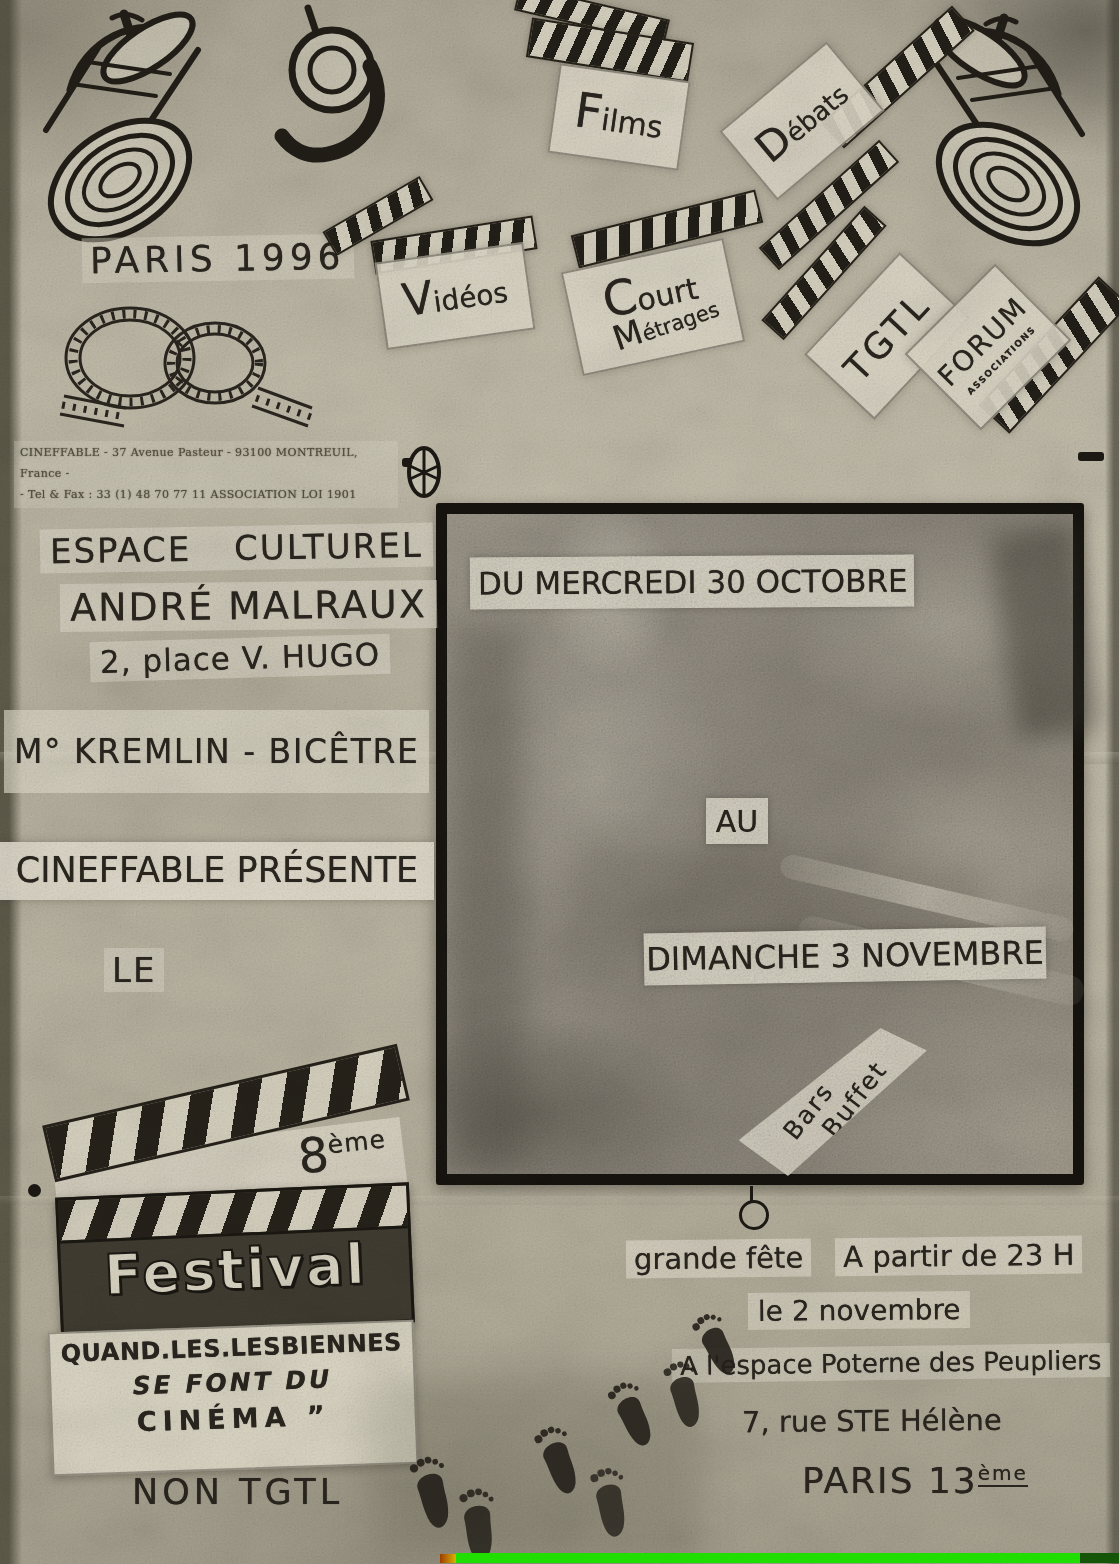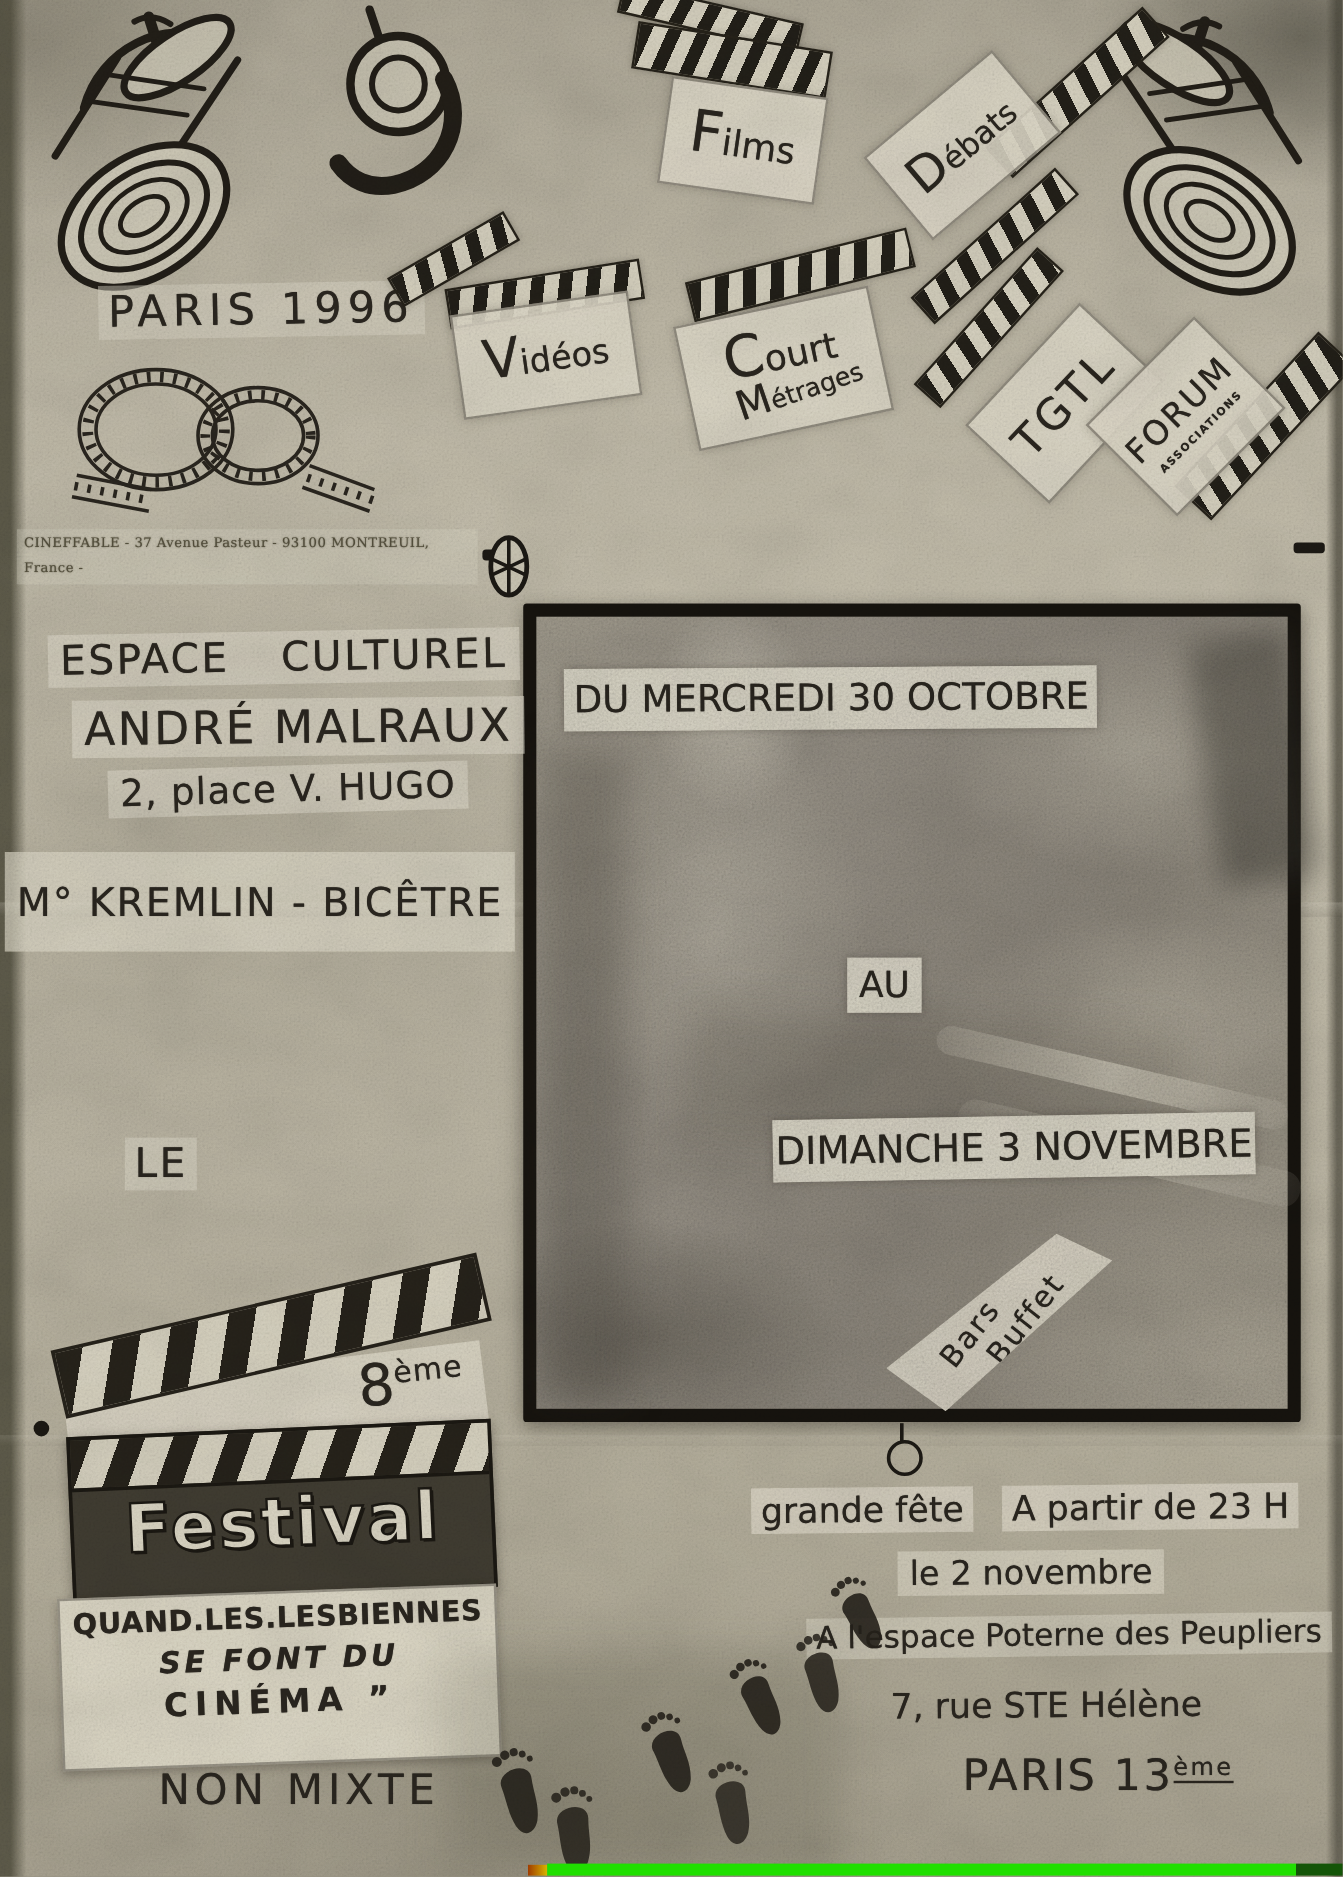--- a/index.html
+++ b/index.html
@@ -216,20 +216,21 @@
       <path d="M34,108 L96,120" stroke-width="3"></path>
       <path d="M30,126 L94,138" stroke-width="3"></path>
       <path d="M32,117 L95,129" stroke-width="7" stroke-dasharray="3 8"></path>
     </g>
   </svg>
 
   <div class="abs txt paris">PARIS 1996</div>
 
   <div class="abs orgprint">
     <div>CINEFFABLE - 37 Avenue Pasteur - 93100 MONTREUIL, France -</div>
+    <div>- Tel &amp; Fax : 33 (1) 48 70 77 11   ASSOCIATION LOI 1901</div>
   </div>
 
   <div class="abs stripes films-stripe2"></div>
   <div class="abs stripes films-stripe"></div>
   <div class="abs chip films-chip txt">
     <span class="biginitial">Films</span>
   </div>
 
   <div class="abs stripes debats-stripe"></div>
   <div class="abs stripes debats-stripe2"></div>
@@ -295,38 +296,39 @@
         <rect width="100%" height="100%" filter="url(#fgrain)"></rect>
       </svg>
   </div>
   <div class="abs pull-stem"></div>
   <div class="abs pull-ring"></div>
 
   <div class="abs txt venue1 lightbg">ESPACE CULTUREL</div>
   <div class="abs txt venue2 lightbg">ANDRÉ MALRAUX</div>
   <div class="abs txt venue3 lightbg">2, place V. HUGO</div>
   <div class="abs txt metro">M° KREMLIN - BICÊTRE</div>
+  <div class="abs txt presente">CINEFFABLE PRÉSENTE</div>
   <div class="abs txt le">LE</div>
 
   <div class="abs fest-upper-white"></div>
   <div class="abs fest-open-stripe"></div>
   <div class="abs txt fest-8">
     <span>8</span><span class="sup">ème</span>
   </div>
   <div class="abs fest-hinge"></div>
   <div class="abs fest-board">
     <div class="fest-board-stripe"></div>
     <div class="fest-name">Festival</div>
   </div>
   <div class="abs fest-panel">
     <div class="txt fest-t1">QUAND.LES.LESBIENNES</div>
     <div class="txt fest-t2">SE FONT DU</div>
     <div class="txt fest-t3">CINÉMA ”</div>
   </div>
-  <div class="abs txt nonmixte">NON MIXTE</div>
+  <div class="abs txt nonmixte">NON TGTL</div>
 
   <div class="abs txt party1">
     <span>grande fête</span>
     <span>A partir de 23 H</span>
   </div>
   <div class="abs txt party2">le 2 novembre</div>
   <div class="abs txt party3">A l'espace Poterne des Peupliers</div>
   <div class="abs txt party4">7, rue STE Hélène</div>
   <div class="abs txt party5">
     <span>PARIS 13</span><span class="sup">ème</span>

